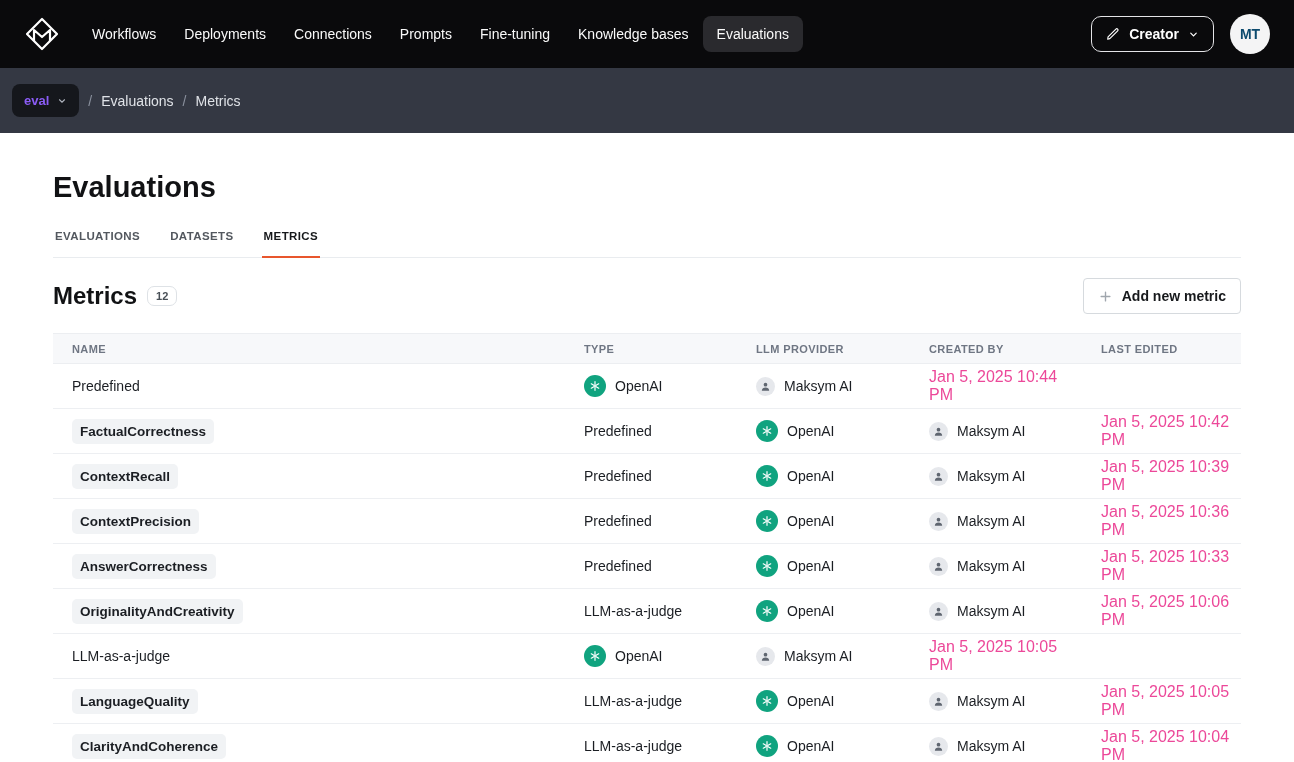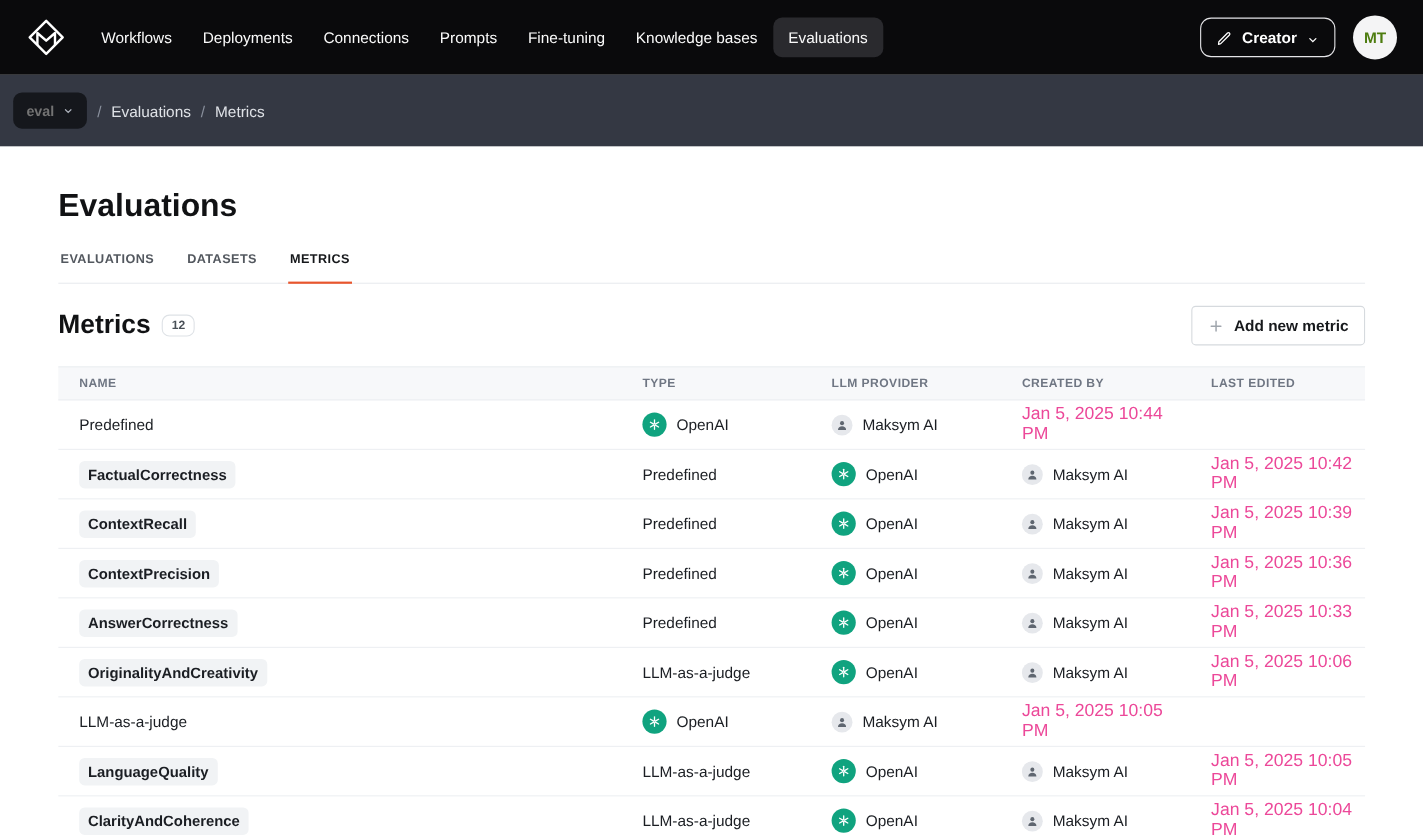--- a/index.html
+++ b/index.html
@@ -24,44 +24,44 @@
     font-size: 14px;
     padding: 10px 14px;
     border-radius: 8px;
     cursor: pointer;
     white-space: nowrap;
     text-decoration: none;
   }
   .nav-item.active { background: #2a2a2e; }
   .topnav-right { margin-left: auto; display: flex; align-items: center; gap: 16px; }
   .creator-btn {
-    display: flex; align-items: flex-end; gap: 9px;
+    display: flex; align-items: center; gap: 9px;
     border: 1px solid #e4e4e7; border-radius: 10px;
     background: transparent; color: #ffffff;
     font-family: "Liberation Sans", sans-serif;
     font-size: 14px; font-weight: 700;
     padding: 9px 14px; cursor: pointer;
   }
   .avatar {
     width: 40px; height: 40px; border-radius: 50%;
-    background: #f4f4f5; color: #4d7c0f;
+    background: #f4f4f5; color: #0c4a6e;
     font-size: 14px; font-weight: 700;
     display: flex; align-items: center; justify-content: center;
     cursor: pointer;
   }
 
   
   .crumb-bar {
     height: 65px;
     background: #343843;
     display: flex; align-items: center;
     padding: 0 12px; gap: 9px;
   }
   .project-pill {
-    background: #15171c; color: #737373;
+    background: #15171c; color: #8b5cf6;
     border: none; border-radius: 8px;
     font-family: "Liberation Sans", sans-serif;
     font-size: 13px; font-weight: 600;
     padding: 9px 12px;
     display: flex; align-items: center; gap: 8px;
     cursor: pointer;
   }
   .crumb-sep { color: #8b919e; font-size: 14px; }
   .crumb-link { color: #dfe2e7; font-size: 14px; text-decoration: none; cursor: pointer; }
 

